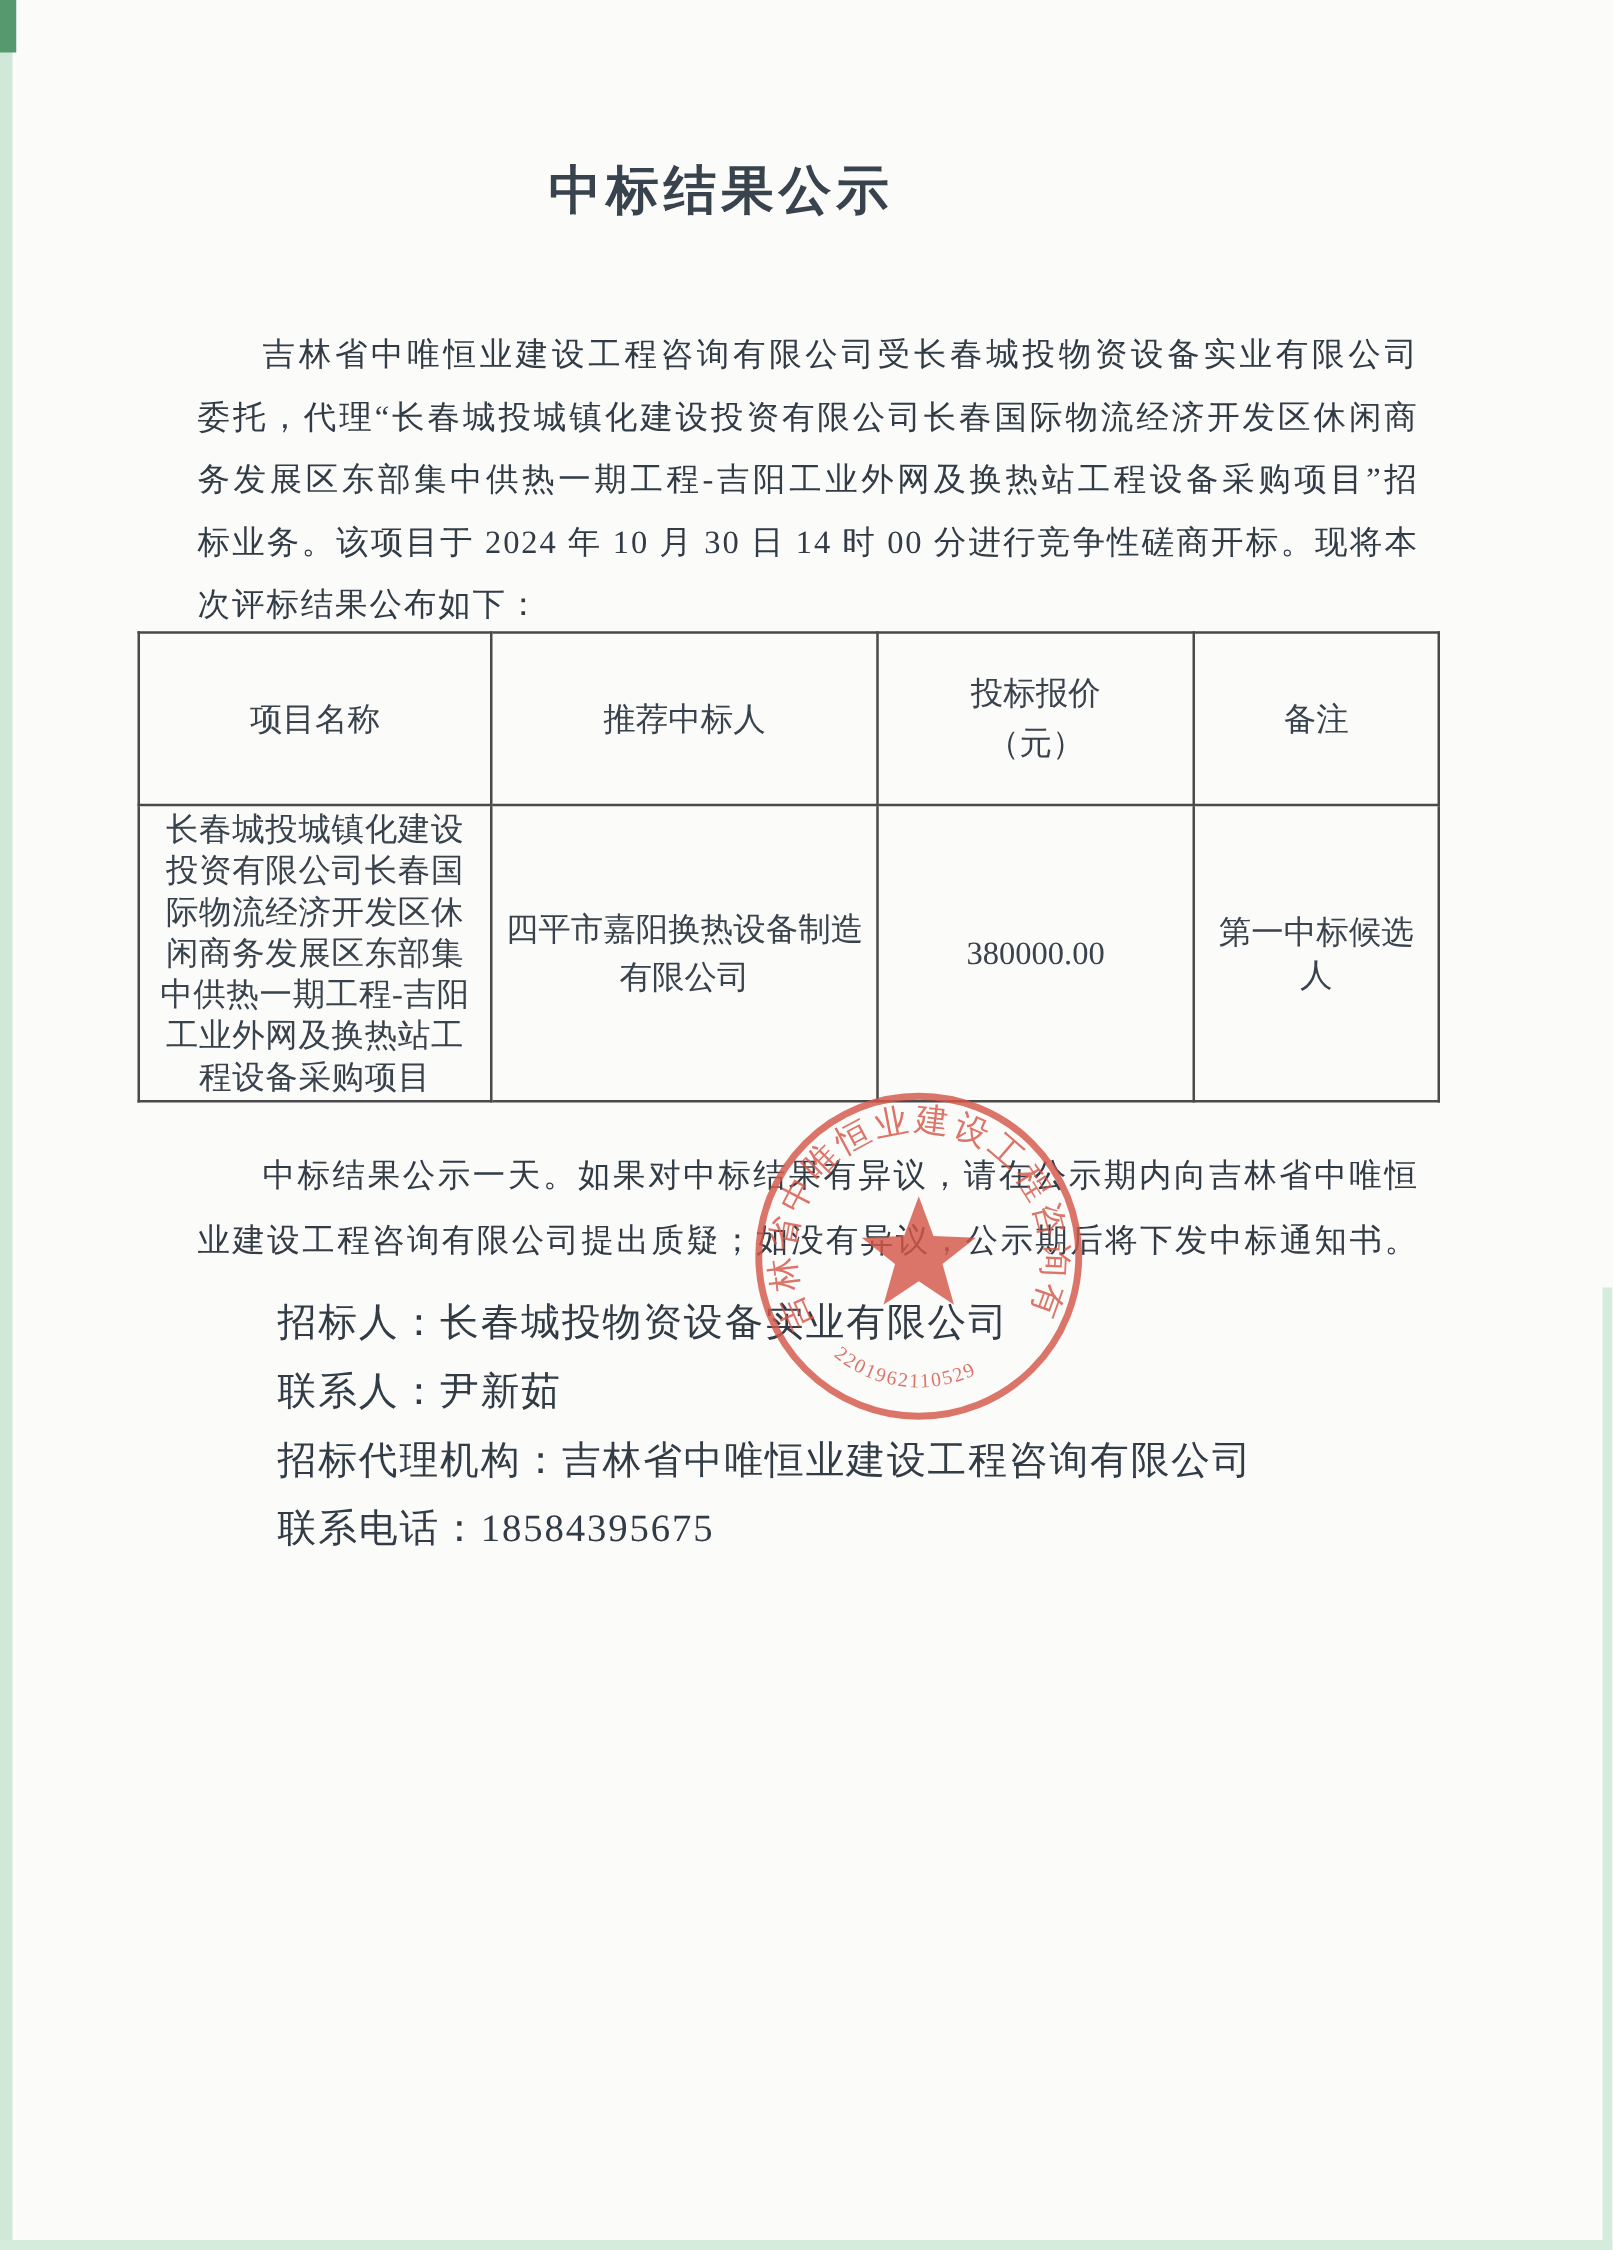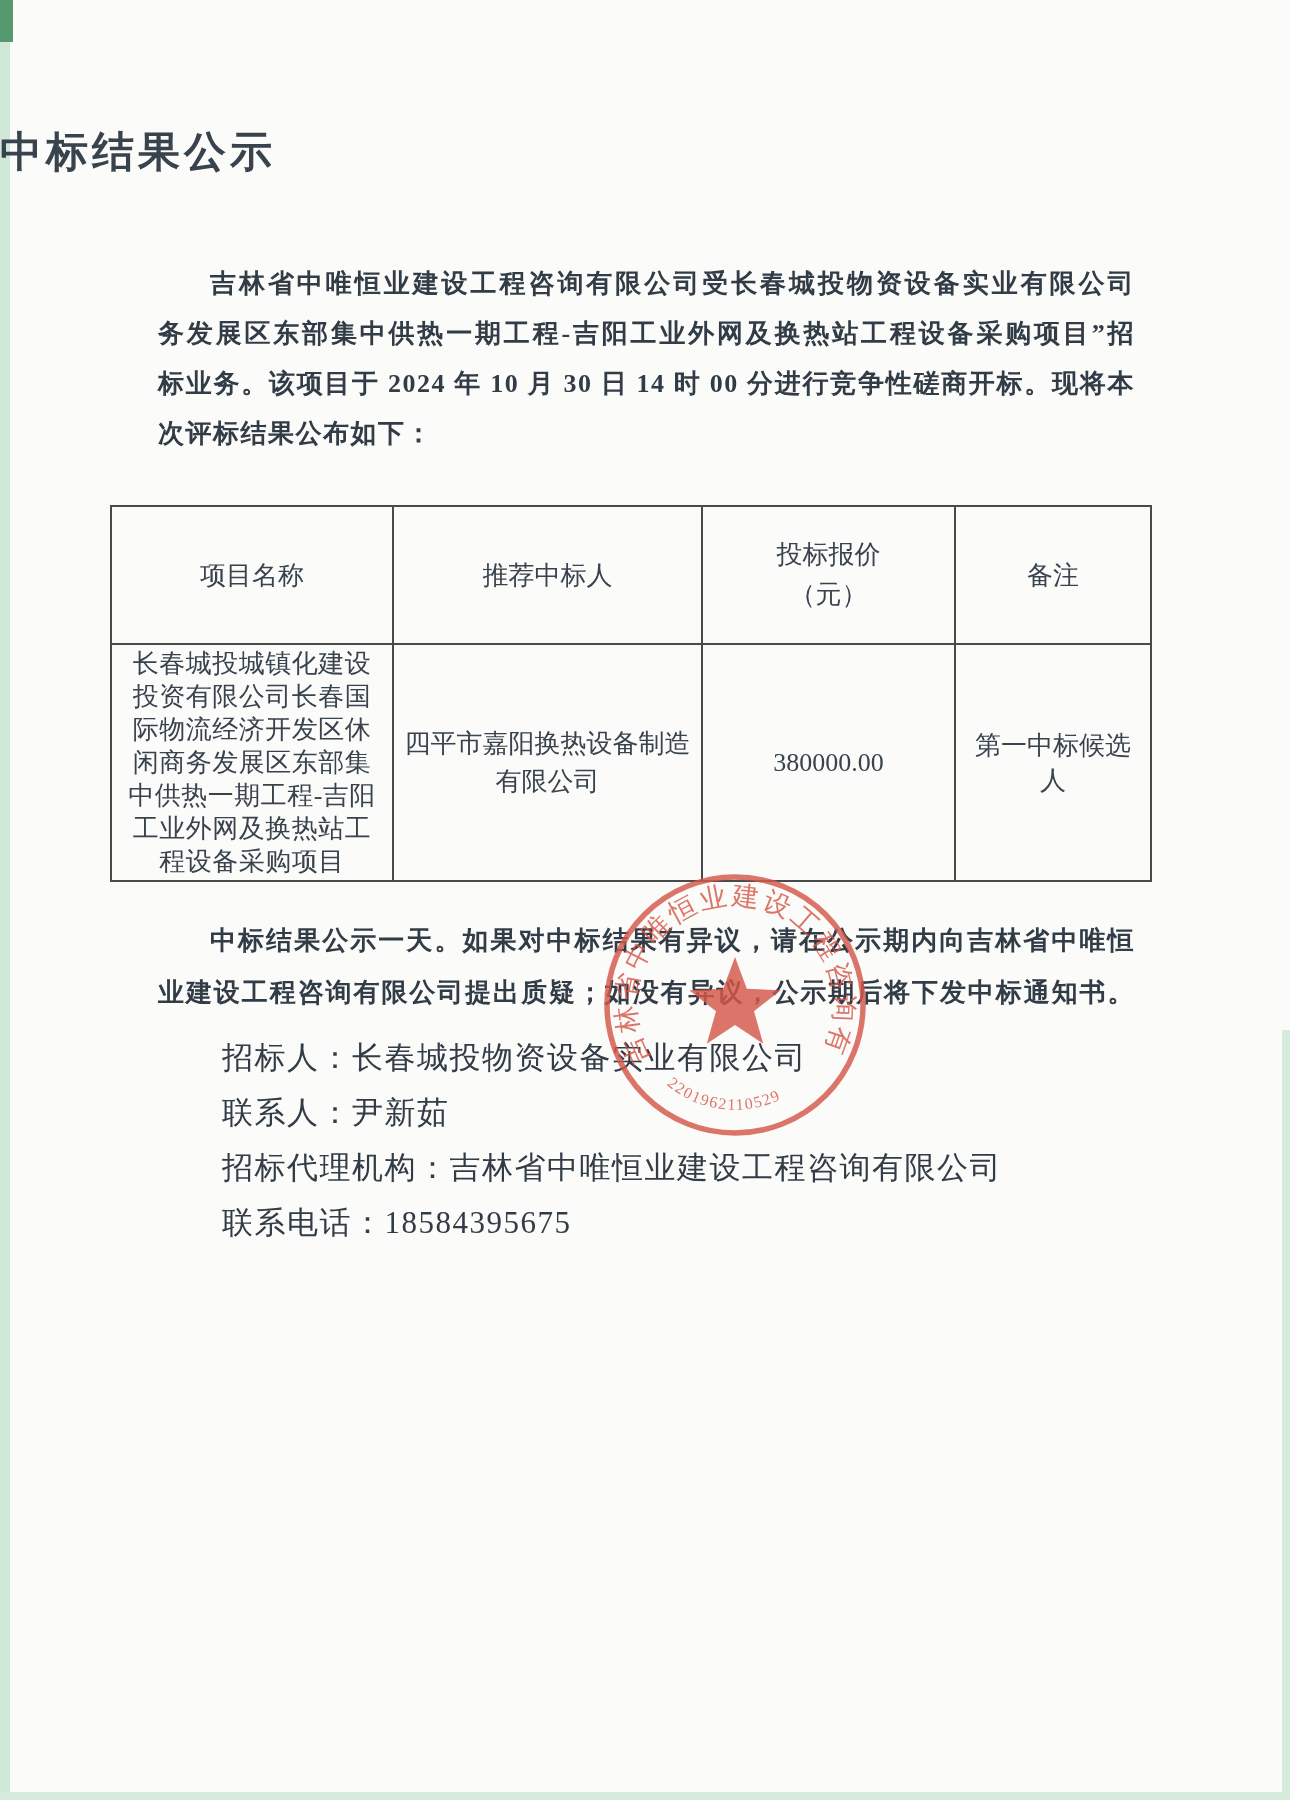--- a/index.html
+++ b/index.html
@@ -14,25 +14,25 @@
   .page{position:absolute;inset:0;}
 
   
   .edge-left{position:absolute;left:0;top:0;width:10px;height:1800px;background:#cfe8d7;}
   .edge-left-dark{position:absolute;left:0;top:0;width:13px;height:42px;background:#57996f;}
   .edge-bottom{position:absolute;left:0;bottom:0;width:1290px;height:8px;background:#d5ecdc;}
   .edge-right{position:absolute;right:0;top:1030px;width:8px;height:770px;background:#d5ecdc;}
 
   .title{
     position:absolute;top:124px;left:0;width:1154px;
-    font-size:42px;font-weight:700;letter-spacing:4px;
+    text-align:center;font-size:42px;font-weight:700;letter-spacing:4px;
     color:#39434d;
   }
 
-  .para{position:absolute;left:158px;width:977px;font-size:26px;letter-spacing:1.5px;font-weight:bold;}
+  .para{position:absolute;left:158px;width:977px;font-size:26px;letter-spacing:1.5px;}
   .para .line{height:50px;line-height:50px;text-align:justify;white-space:nowrap;}
   .para .line.jl{text-align-last:justify;}
   .para .line.indent{padding-left:52px;}
   .p1{top:259px;}
   .p2{top:915px;}
   .p2 .line{height:52px;line-height:52px;}
 
   table.results{
     position:absolute;top:505px;left:110px;width:1040px;
     border-collapse:collapse;table-layout:fixed;
@@ -72,20 +72,21 @@
 
   <div class="edge-left"></div>
   <div class="edge-left-dark"></div>
   <div class="edge-bottom"></div>
   <div class="edge-right"></div>
 
   <div class="title">中标结果公示</div>
 
   <div class="para p1">
     <div class="line jl indent">吉林省中唯恒业建设工程咨询有限公司受长春城投物资设备实业有限公司</div>
+    <div class="line jl">委托，代理“长春城投城镇化建设投资有限公司长春国际物流经济开发区休闲商</div>
     <div class="line jl">务发展区东部集中供热一期工程-吉阳工业外网及换热站工程设备采购项目”招</div>
     <div class="line jl">标业务。该项目于 2024 年 10 月 30 日 14 时 00 分进行竞争性磋商开标。现将本</div>
     <div class="line">次评标结果公布如下：</div>
   </div>
 
   <table class="results">
     <colgroup>
       <col style="width:282px">
         <col style="width:309px">
         <col style="width:253px">

